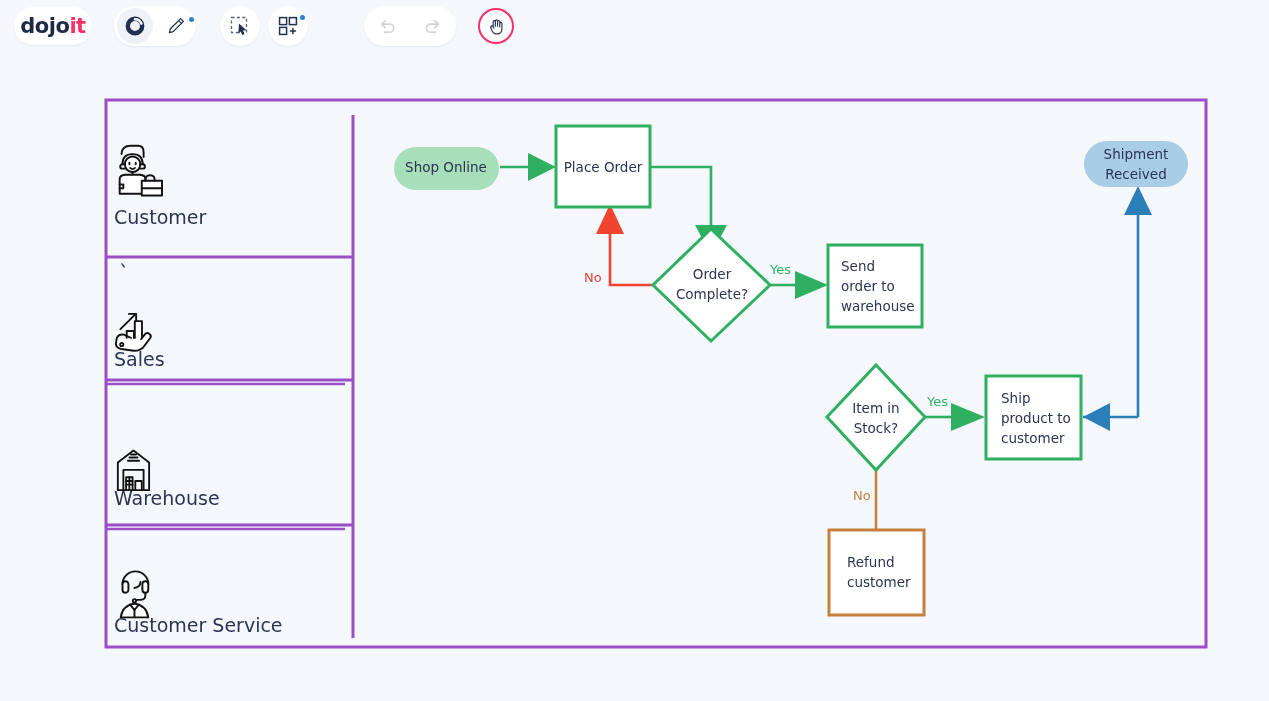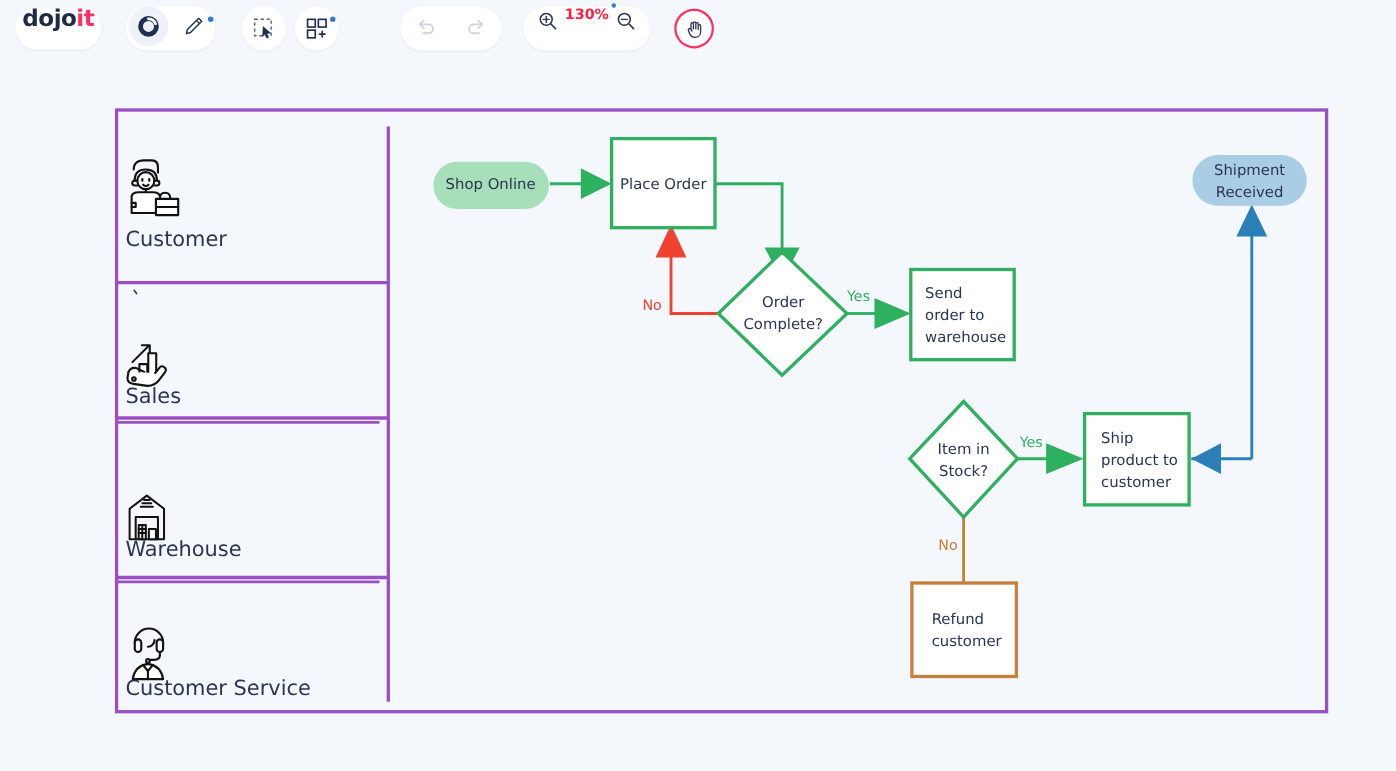--- a/index.html
+++ b/index.html
@@ -17,21 +17,21 @@
     position: absolute; top: 0; left: 0;
     width: 1269px; height: 52px;
     display: flex; align-items: center;
     padding-left: 8px;
     gap: 0px;
   }
   .pill {
     background: #ffffff;
     border-radius: 26px;
     height: 40px;
-    display: flex; 
+    display: flex; align-items: center;
     box-shadow: 0 1px 2px rgba(30,40,80,0.07);
   }
   #logo-pill {
     width: 78px; justify-content: center;
     margin-left: 6px; margin-top: 0px;
     height: 38px;
   }
   #logo {
     font-family: "DejaVu Sans", sans-serif;
     font-size: 21px; font-weight: 700;
@@ -189,37 +189,20 @@
       </svg>
     </div>
     <div class="tool-btn">
       <svg class="disabled-icon" width="22" height="22" viewBox="0 0 22 22">
         <path d="M15.6 9.2 H8.4 a4 4 0 0 0 0 8 H13.4" fill="none" stroke="#5a6580" stroke-width="1.7" stroke-linecap="round"></path>
         <path d="M12.8 5.8 L16.4 9.2 L12.8 12.6" fill="none" stroke="#5a6580" stroke-width="1.7" stroke-linecap="round" stroke-linejoin="round"></path>
       </svg>
     </div>
   </div>
 
-  <div class="pill" id="zoom-pill">
-    <div class="tool-btn" style="width:26px;height:26px;">
-      <svg width="20" height="20" viewBox="0 0 20 20">
-        <circle cx="8.6" cy="8.6" r="5.4" fill="none" stroke="#2b3553" stroke-width="1.4"></circle>
-        <path d="M12.6 12.6 L17 17" stroke="#2b3553" stroke-width="1.5" stroke-linecap="round"></path>
-        <path d="M8.6 5.9 v5.4 M5.9 8.6 h5.4" stroke="#2b3553" stroke-width="1.3" stroke-linecap="round"></path>
-      </svg>
-    </div>
-    <div id="zoom-level"><span>130%</span><span class="dotmark"></span></div>
-    <div class="tool-btn" style="width:26px;height:26px;">
-      <svg width="20" height="20" viewBox="0 0 20 20">
-        <circle cx="8.6" cy="8.6" r="5.4" fill="none" stroke="#2b3553" stroke-width="1.4"></circle>
-        <path d="M12.6 12.6 L17 17" stroke="#2b3553" stroke-width="1.5" stroke-linecap="round"></path>
-        <path d="M5.9 8.6 h5.4" stroke="#2b3553" stroke-width="1.3" stroke-linecap="round"></path>
-      </svg>
-    </div>
-  </div>
 
   <div id="hand-btn">
     <svg width="21" height="21" viewBox="0 0 24 24">
       <path d="M8.2 12.4 V6.6 a1.25 1.25 0 0 1 2.5 0 V11.6
                M10.7 11.6 V5.6 a1.25 1.25 0 0 1 2.5 0 V11.6
                M13.2 11.6 V6.4 a1.25 1.25 0 0 1 2.5 0 V12.4
                M15.7 12.4 V8.6 a1.25 1.25 0 0 1 2.5 0 V14.6
                c0 3.6 -2.4 5.9 -5.6 5.9 c-3.3 0 -5.2 -2.1 -6 -4.3
                l-1.1 -3.1 a1.2 1.2 0 0 1 2 -1.3 l1.7 2.1" fill="none" stroke="#2b3553" stroke-width="1.35" stroke-linecap="round" stroke-linejoin="round"></path>
     </svg>

